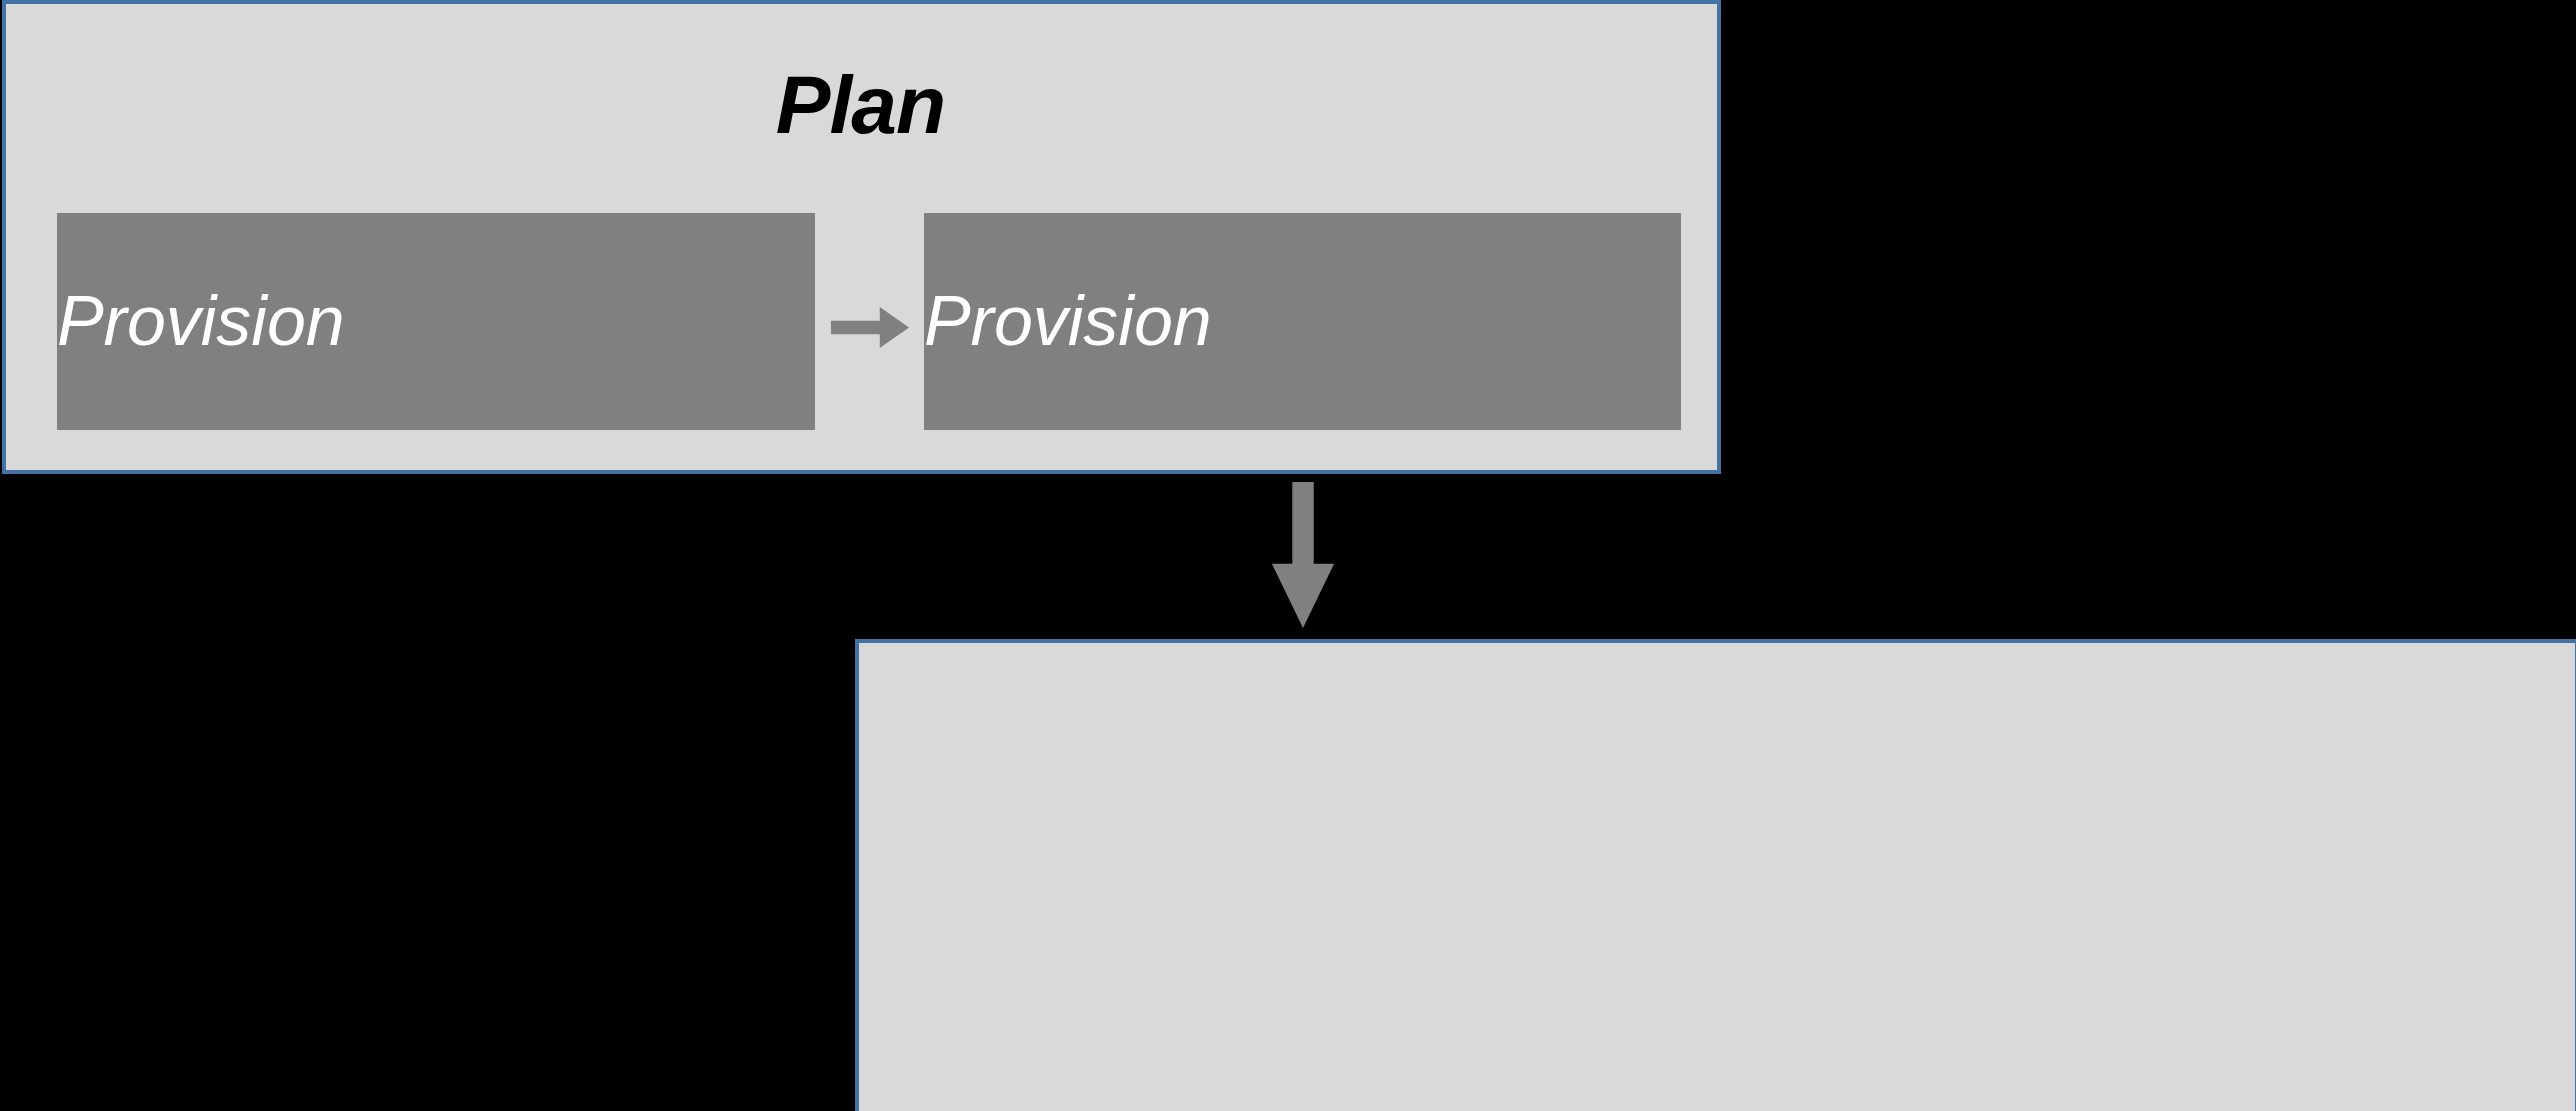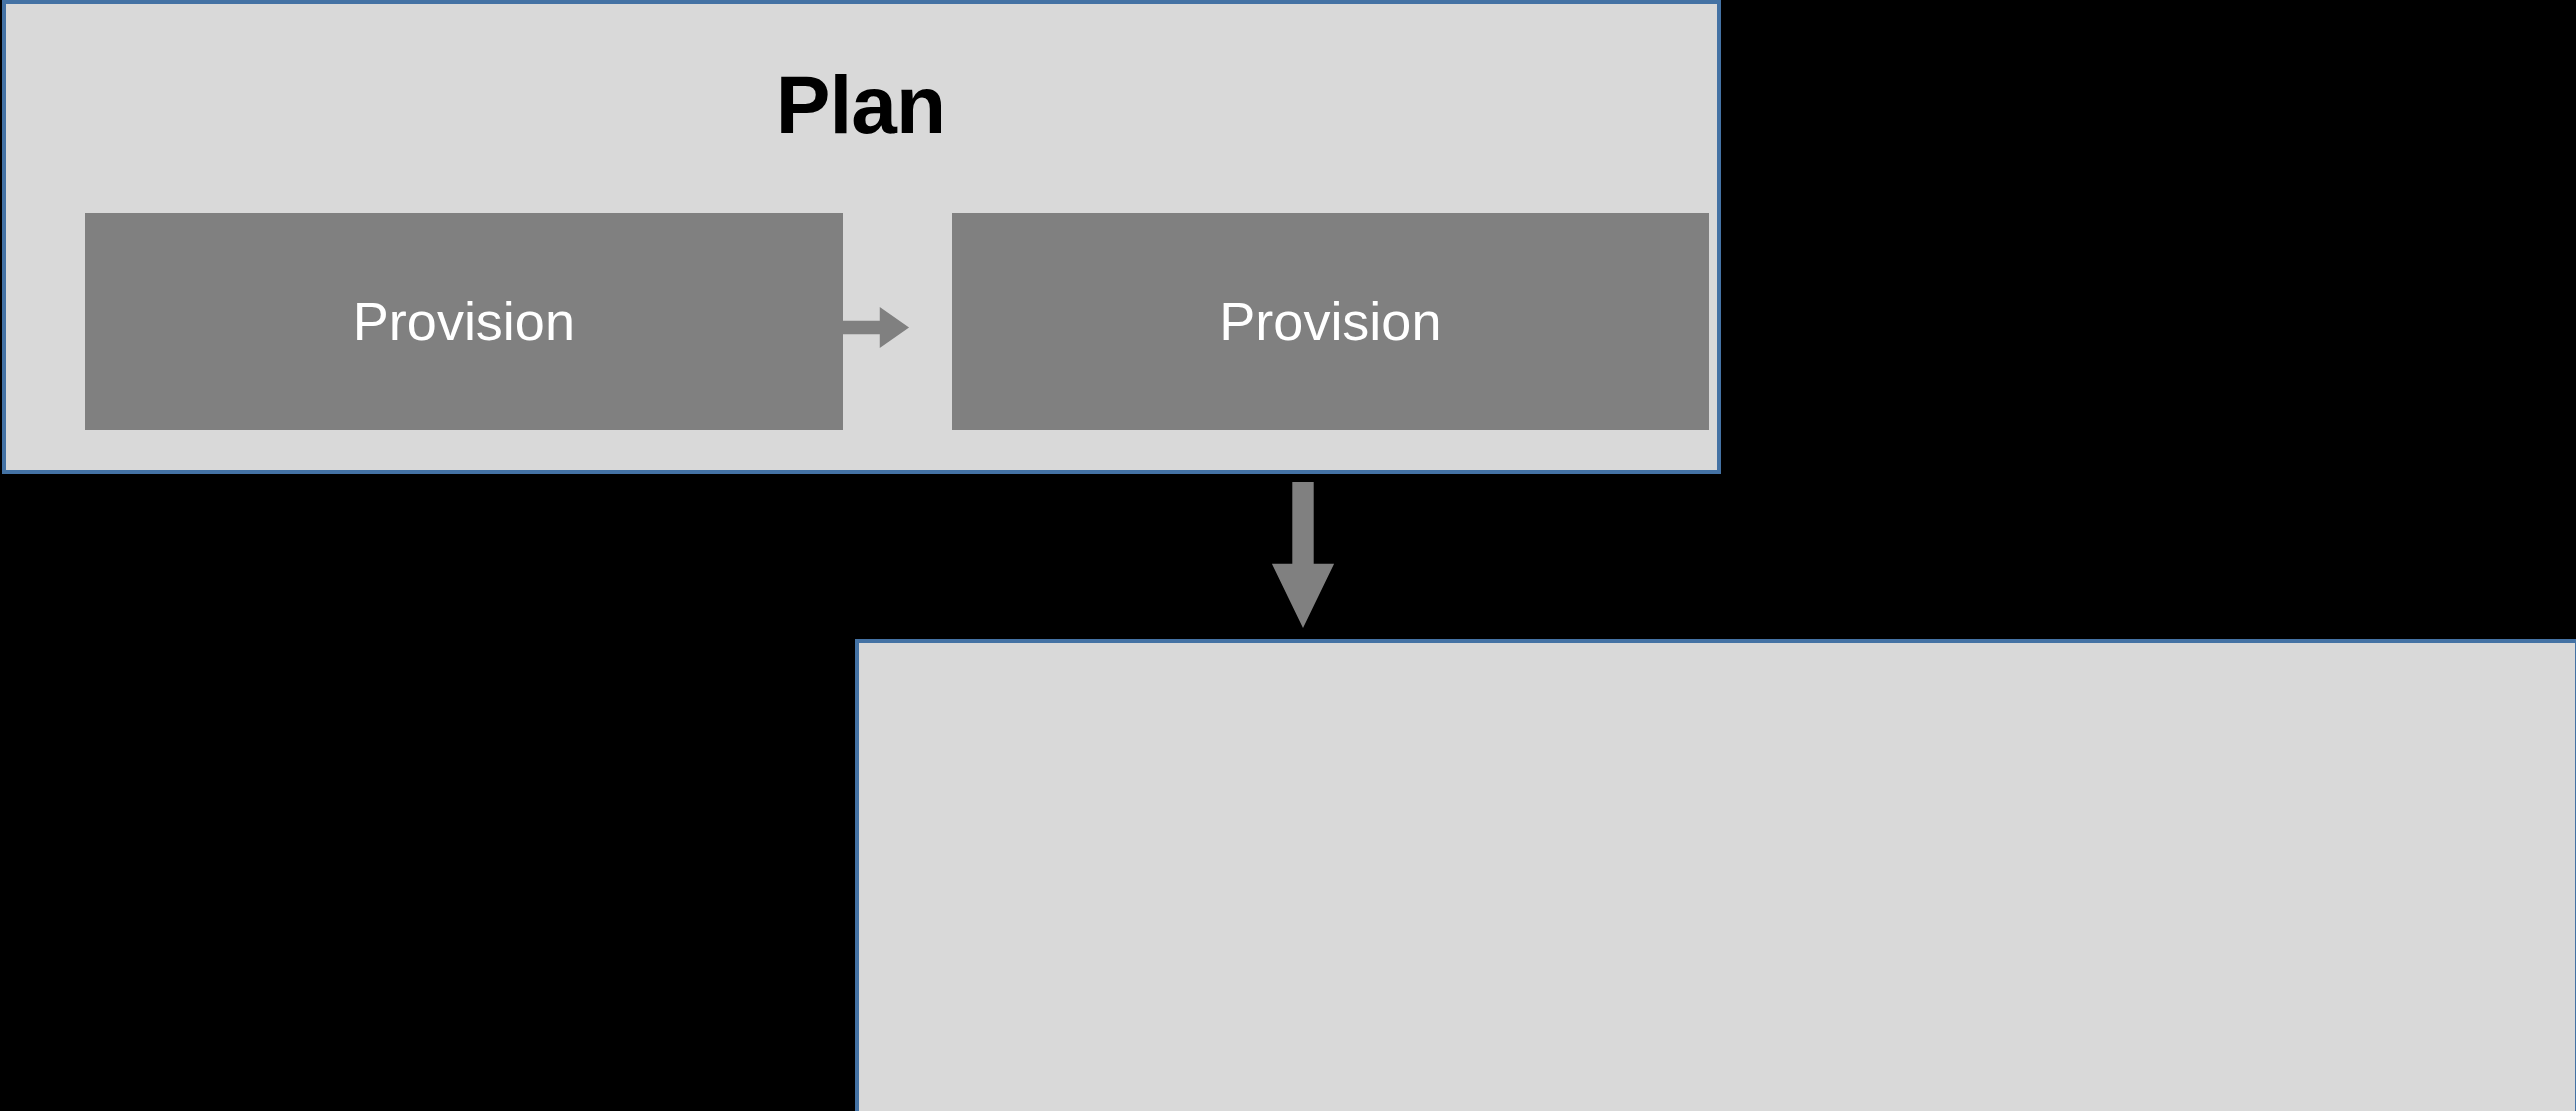--- a/index.html
+++ b/index.html
@@ -16,20 +16,21 @@
     font-family: "Liberation Sans", "DejaVu Sans", sans-serif;
   }
 
   .canvas {
     position: absolute;
     left: 0;
     top: 0;
     width: 2272px;
     height: 1112px;
     background: #000000;
+    font-style: italic;
   }
 
   
   .group {
     position: absolute;
     background: #D9D9D9;
     border: 4.9px solid #4472A4;
     box-sizing: border-box;
   }
 
@@ -66,27 +67,26 @@
     letter-spacing: -1px;
   }
 
   
   .step-box {
     position: absolute;
     background: #808080;
     color: #FFFFFF;
     display: flex;
     align-items: center;
-    justify-content: center;
+    justify-content: flex-start;
     box-sizing: border-box;
-    font-size: 54px;
+    font-size: 70px;
     line-height: 1.1;
     white-space: nowrap;
     font-family: "Liberation Sans", "DejaVu Sans", sans-serif;
-    margin-left: 28px;
   }
 
   #box-provision {
     left: 51px;
     top: 209px;
     width: 758px;
     height: 217px;
   }
 
   #box-allocate {

